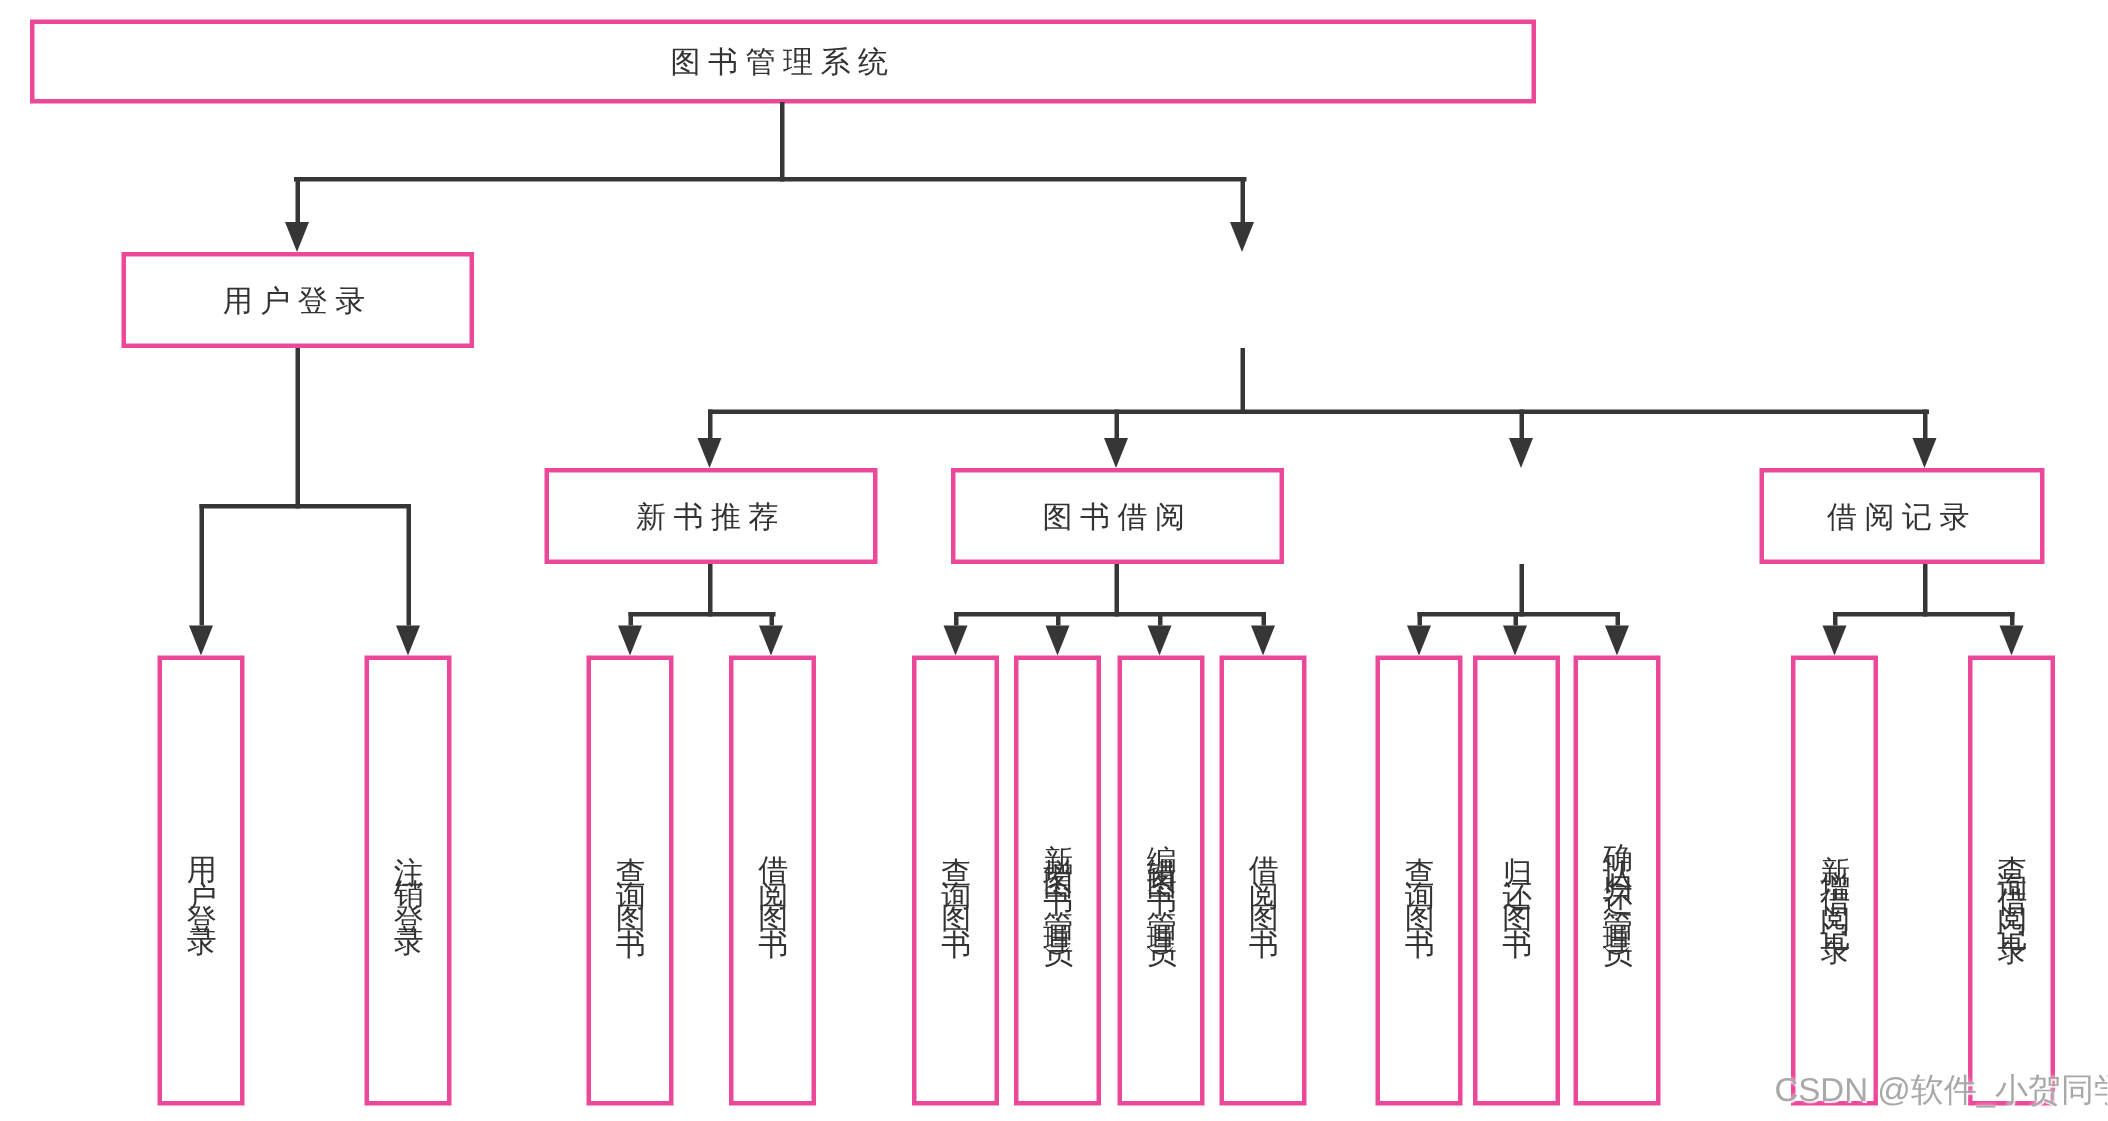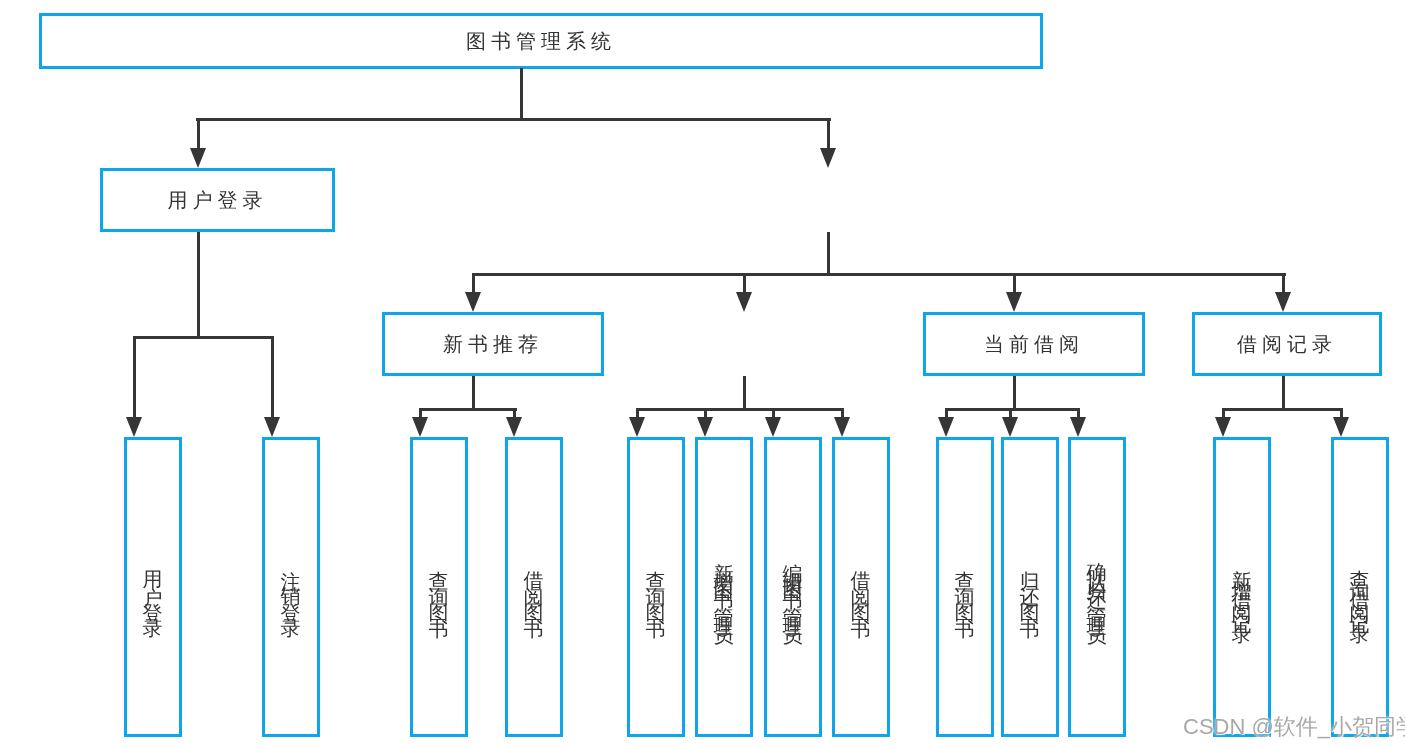--- a/index.html
+++ b/index.html
@@ -1,23 +1,23 @@
 <!DOCTYPE html>
 <html><head>
 <meta charset="utf-8">
 <style>
   html,body{margin:0;padding:0;background:#ffffff;}
   #stage{
     position:relative;width:1405px;height:747px;background:#ffffff;overflow:hidden;
     font-family:"Liberation Sans",sans-serif;color:#333333;
   }
   .box{
-    position:absolute;box-sizing:border-box;border:3px solid #0ea5e9;background:#ffffff;
+    position:absolute;box-sizing:border-box;border:3px solid #ec4899;background:#ffffff;
     display:flex;align-items:center;justify-content:center;
-    font-size:20px;letter-spacing:5px;color:#333333;white-space:nowrap;margin-left:19px;
+    font-size:20px;letter-spacing:5px;color:#333333;white-space:nowrap;
   }
   .vbox{
     writing-mode:vertical-rl;text-orientation:mixed;
     letter-spacing:9px;width:58px;top:437px;height:300px;line-height:1;
   }
   .vbox.v4{letter-spacing:16px;}
   .vbox.v6{letter-spacing:11px;}
   .line{position:absolute;background:#363636;}
   .arrow{
     position:absolute;width:0;height:0;
@@ -140,21 +140,21 @@
   <div class="line" id="s-newbook"></div>
   <div class="line" id="s-borrow"></div>
   <div class="line" id="s-current"></div>
   <div class="line" id="s-records"></div>
   <div class="arrow" id="a-newbook"></div>
   <div class="arrow" id="a-borrow"></div>
   <div class="arrow" id="a-current"></div>
   <div class="arrow" id="a-records"></div>
 
   <div class="box" id="n-newbook">新书推荐</div>
-  <div class="box" id="n-current">当前借阅</div>
+  <div class="box" id="n-borrow">图书借阅</div>
   <div class="box" id="n-records">借阅记录</div>
 
   <div class="line" id="c-newbook-v"></div>
   <div class="line" id="c-newbook-h"></div>
   <div class="line" id="s-newbook-query"></div>
   <div class="line" id="s-newbook-borrow"></div>
   <div class="arrow" id="a-newbook-query"></div>
   <div class="arrow" id="a-newbook-borrow"></div>
 
   <div class="line" id="c-borrow-v"></div>

